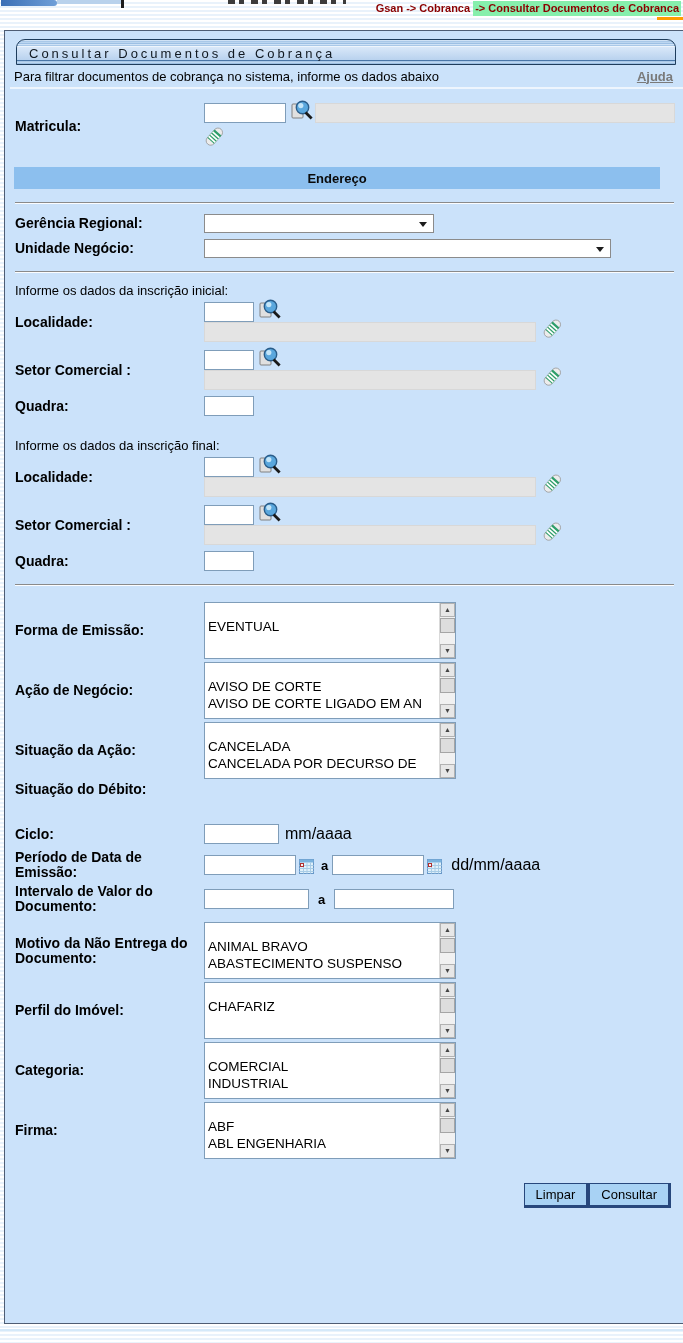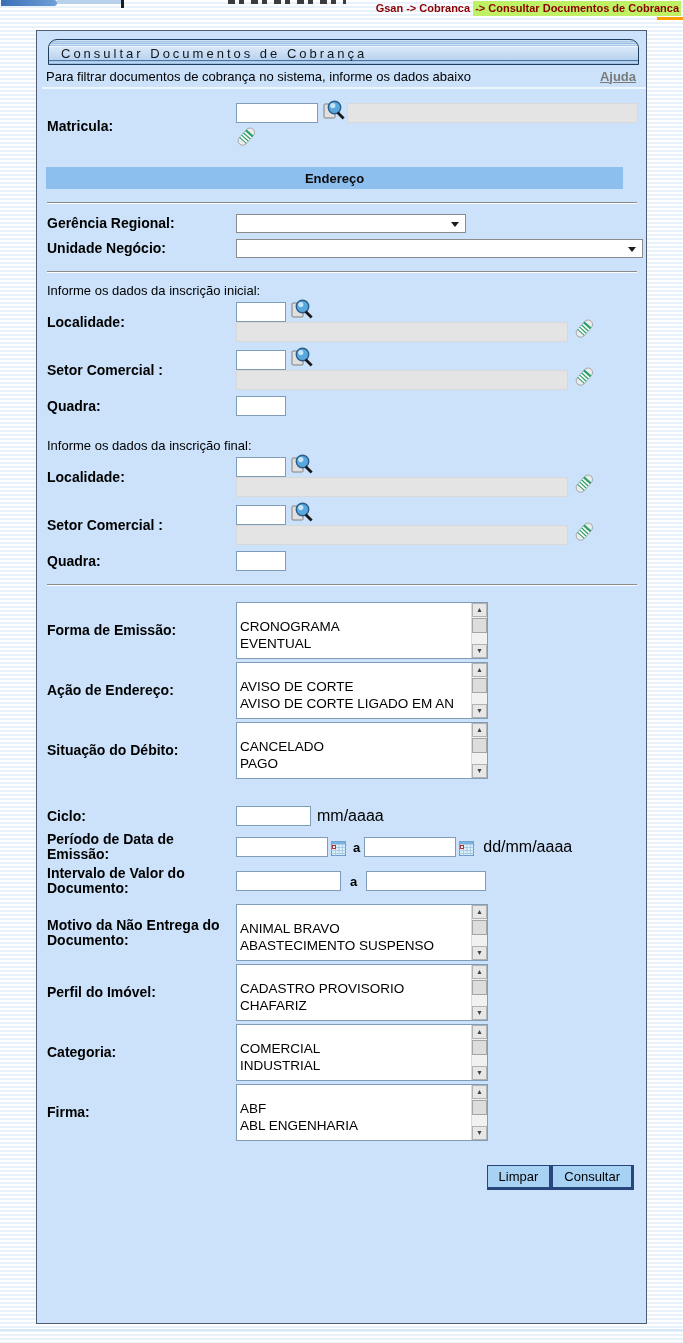--- a/index.html
+++ b/index.html
@@ -11,26 +11,26 @@
   }
   
   .top-frag  { position:absolute; left:1px;  top:0; width:56px; height:6px;
                background:linear-gradient(90deg,#3b6fb5,#6f9fd8); border-radius:0 3px 3px 0; }
   .top-frag2 { position:absolute; left:57px; top:0; width:64px; height:4px; background:#b9d2ec; }
   .top-tick  { position:absolute; left:121px; top:0; width:3px; height:8px; background:#1c1c1c; }
   .top-sliver{ position:absolute; left:228px; top:0; width:118px; height:4px;
                background:repeating-linear-gradient(90deg,#3c3c3c 0 7px,transparent 7px 11px,#3c3c3c 11px 16px,transparent 16px 23px); }
   .breadcrumb { position:absolute; top:2px; right:2px; font-size:11px; font-weight:bold;
                 color:#8b0000; white-space:nowrap; }
-  .breadcrumb .bc-hl { background:#bef264; padding:1px 2px 2px 2px; }
+  .breadcrumb .bc-hl { background:#86efac; padding:1px 2px 2px 2px; }
   .bc-tail { position:absolute; top:17px; right:0; width:26px; height:3px; background:#ff9c00; }
 
   
-  .panel { position:absolute; left:4px; top:30px; width:611px; min-height:1294px;
-           background:#cbe2fa; border:1px solid #4e5d74; padding:0 0 10px 5px;margin-left:32px; }
+  .panel { position:absolute; left:4px; top:30px; width:680px; min-height:1294px;
+           background:#cbe2fa; border:1px solid #4e5d74; padding:0 0 10px 5px; }
 
   .titlebar { margin:8px 7px 0 6px; height:26px; border:1px solid #1f3d5c;
               border-radius:9px 9px 0 0; position:relative; overflow:hidden;
               background:repeating-linear-gradient(180deg,#cfe2f6 0 1px,#a9c8e8 1px 2px,#bcd6f0 2px 3px,#9dc0e4 3px 4px); }
   .titleband { position:absolute; left:0; right:0; top:6px; height:15px;
                background:linear-gradient(180deg,#d9e8f9,#b9d2ee);
                border-top:1px solid #eef5fc; border-bottom:1px solid #4a77a8;
                display:flex; align-items:center; padding-left:12px;
                font-size:13px; letter-spacing:3px; color:#101820; white-space:nowrap; }
 
@@ -312,62 +312,64 @@
     <div class="fields"><input class="txt w50" style=""></div>
   </div>
 
   <hr class="sep">
 
   <div class="row mt16">
     <div class="lbl">Forma de Emissão:</div>
     <div class="fields">
         <div class="listbox">
       <div class="lb-row blank"></div>
-      <div class="lb-row">CRONOGRAMA</div>
       <div class="lb-row">EVENTUAL</div>
       <div class="lb-scroll">
         <div class="sb-btn up">▲</div>
         <div class="sb-thumb"></div>
         <div class="sb-btn down">▼</div>
       </div>
     </div>
       </div>
   </div>
 
   <div class="row mt3">
-    <div class="lbl">Ação de Endereço:</div>
+    <div class="lbl">Ação de Negócio:</div>
     <div class="fields">
         <div class="listbox">
       <div class="lb-row blank"></div>
       <div class="lb-row">AVISO DE CORTE</div>
       <div class="lb-row">AVISO DE CORTE LIGADO EM AN</div>
       <div class="lb-scroll">
         <div class="sb-btn up">▲</div>
         <div class="sb-thumb"></div>
         <div class="sb-btn down">▼</div>
       </div>
     </div>
       </div>
   </div>
 
+  <div class="row mt3">
+    <div class="lbl">Situação da Ação:</div>
+    <div class="fields">
+        <div class="listbox">
+      <div class="lb-row blank"></div>
+      <div class="lb-row">CANCELADA</div>
+      <div class="lb-row">CANCELADA POR DECURSO DE</div>
+      <div class="lb-scroll">
+        <div class="sb-btn up">▲</div>
+        <div class="sb-thumb"></div>
+        <div class="sb-btn down">▼</div>
+      </div>
+    </div>
+      </div>
+  </div>
 
   <div class="row mt3">
     <div class="lbl">Situação do Débito:</div>
-    <div class="fields">
-        <div class="listbox">
-      <div class="lb-row blank"></div>
-      <div class="lb-row">CANCELADO</div>
-      <div class="lb-row">PAGO</div>
-      <div class="lb-scroll">
-        <div class="sb-btn up">▲</div>
-        <div class="sb-thumb"></div>
-        <div class="sb-btn down">▼</div>
-      </div>
-    </div>
-      </div>
   </div>
 
   <div class="row mt27">
     <div class="lbl">Ciclo:</div>
     <div class="fields line">
       <input class="txt w75" style="">
       <span class="hint">mm/aaaa</span>
     </div>
   </div>
 
@@ -420,21 +422,20 @@
       </div>
     </div>
       </div>
   </div>
 
   <div class="row mt3">
     <div class="lbl">Perfil do Imóvel:</div>
     <div class="fields">
         <div class="listbox">
       <div class="lb-row blank"></div>
-      <div class="lb-row">CADASTRO PROVISORIO</div>
       <div class="lb-row">CHAFARIZ</div>
       <div class="lb-scroll">
         <div class="sb-btn up">▲</div>
         <div class="sb-thumb"></div>
         <div class="sb-btn down">▼</div>
       </div>
     </div>
       </div>
   </div>
 

